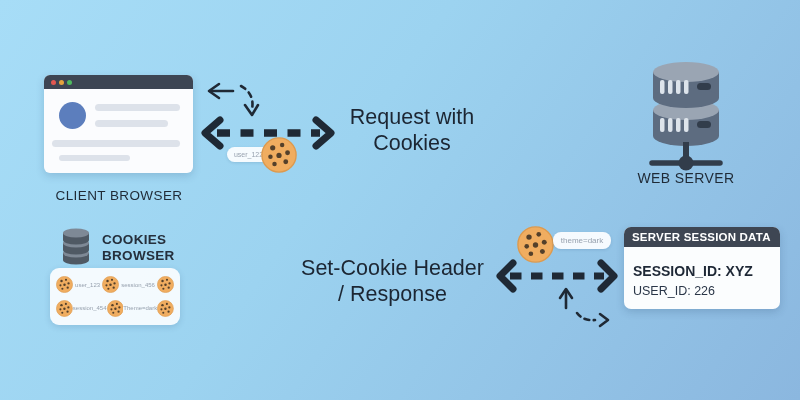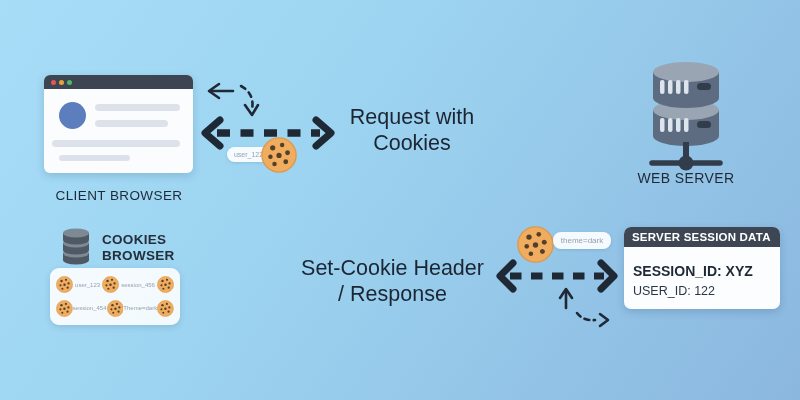--- a/index.html
+++ b/index.html
@@ -216,17 +216,17 @@
     <g stroke="#1f2935" stroke-width="2.6" fill="none" stroke-linecap="round" stroke-linejoin="round">
       <path d="M83 55 Q89 63 101 62" stroke-dasharray="5 4.5"></path>
       <path d="M106 56 L114 62 L106 68"></path>
     </g>
   </svg>
 
   <div class="abs session">
     <div class="session-head">SERVER SESSION DATA</div>
     <div class="session-body">
       <div class="session-id">SESSION_ID: XYZ</div>
-      <div class="session-field">USER_ID: 122</div>
+      <div class="session-field">USER_ID: 226</div>
     </div>
   </div>
 
 </div>
 
 </body></html>

